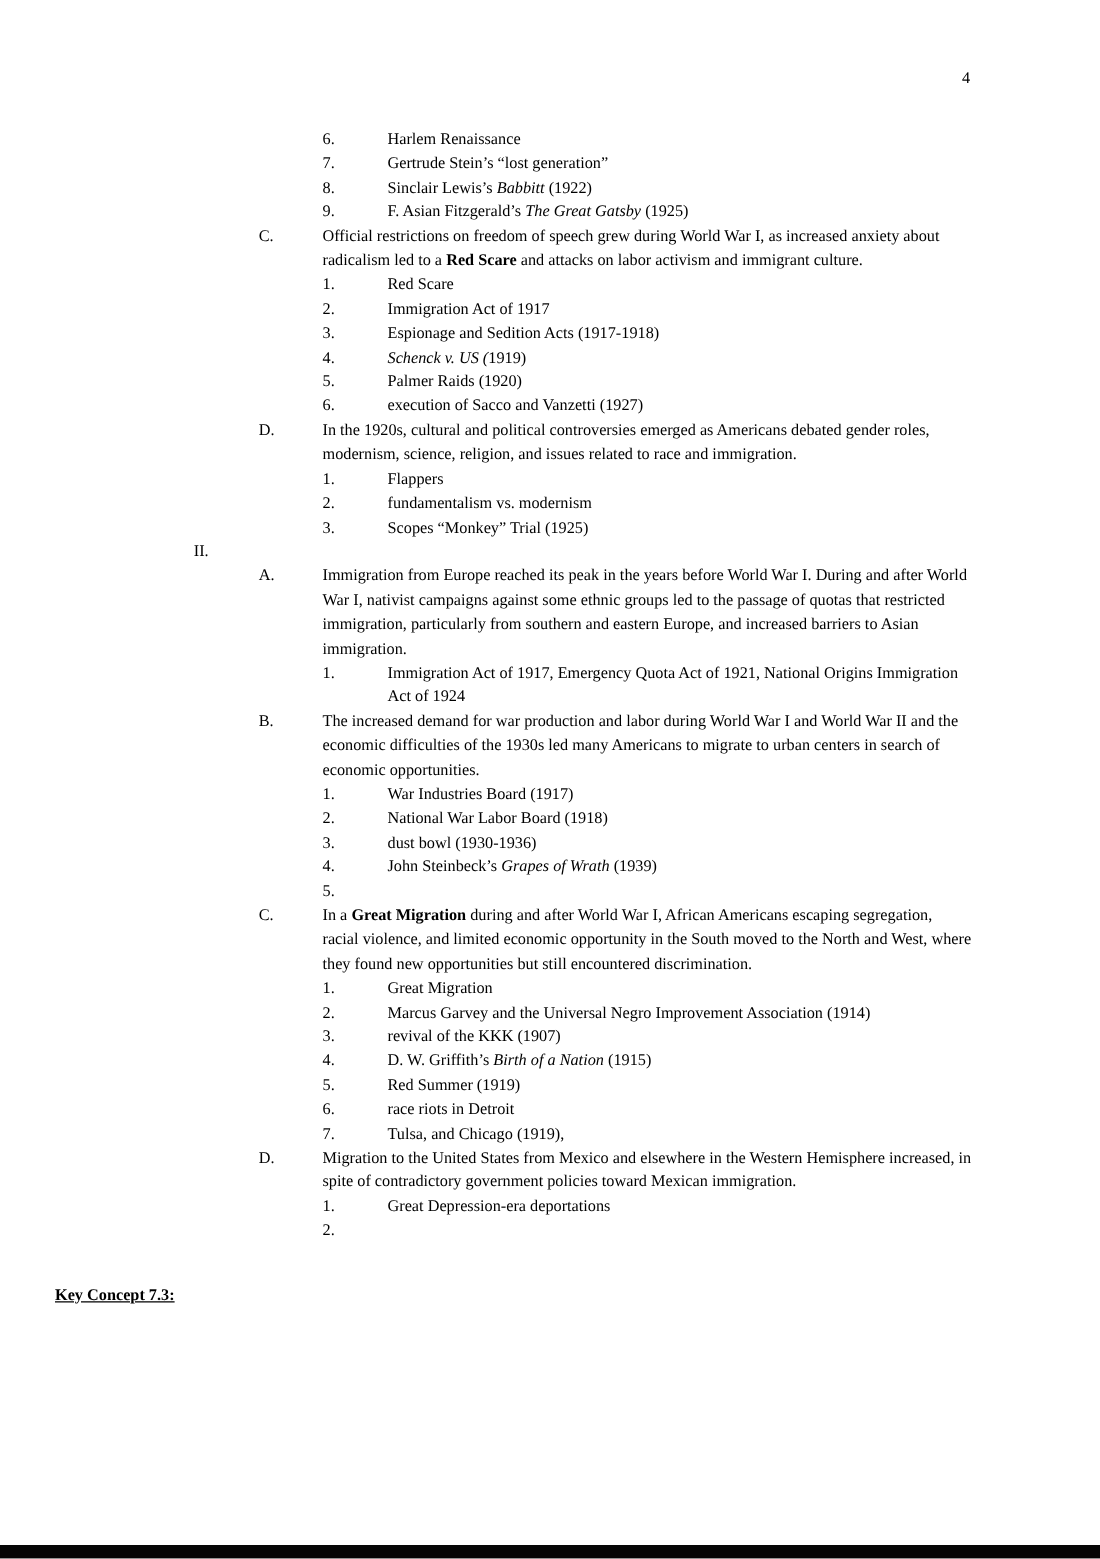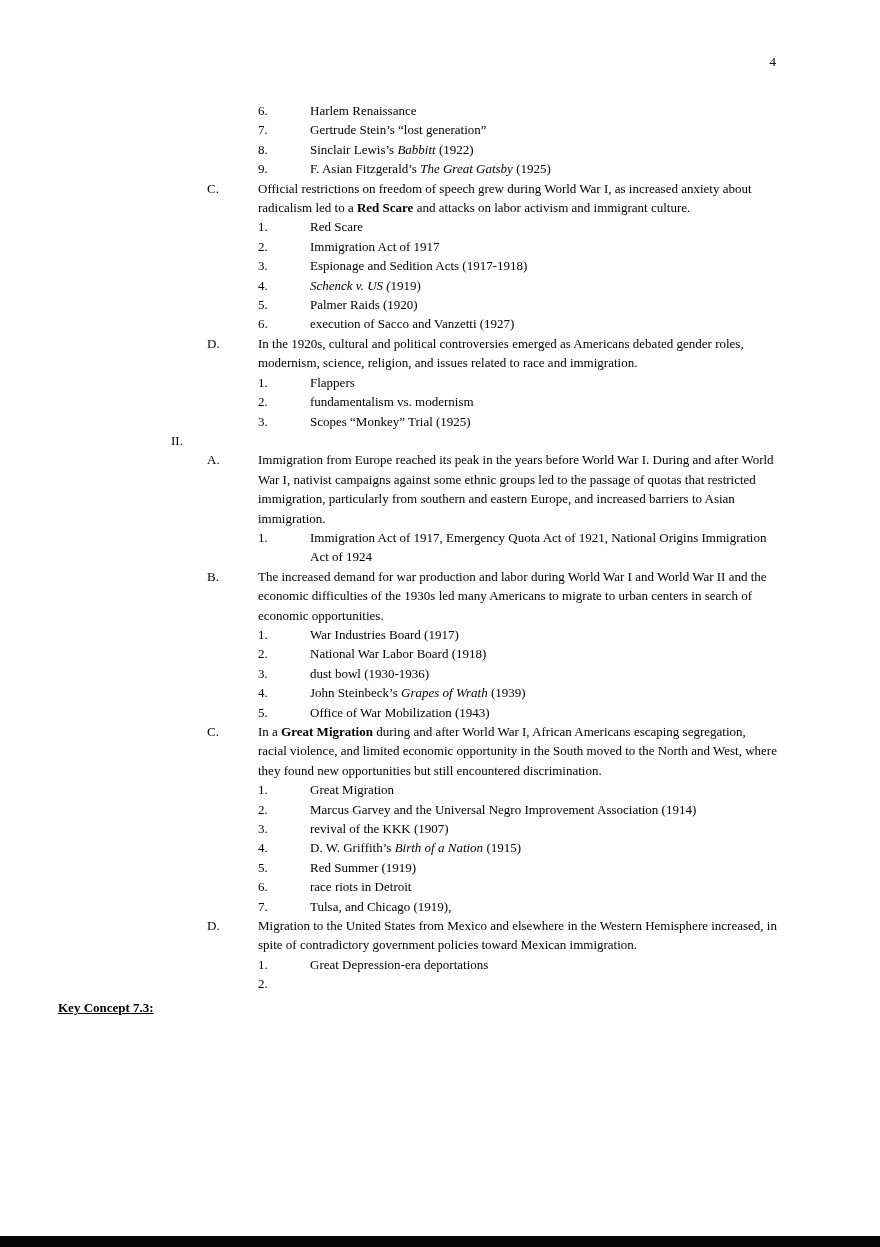--- a/index.html
+++ b/index.html
@@ -33,31 +33,31 @@
     display: flex;
     align-items: flex-start;
     padding-right: 103px;
   }
   .outline-row .marker {
     flex: 0 0 auto;
   }
   .outline-row .text {
     flex: 1 1 auto;
   }
-  .level-roman  { padding-left: 155px; margin-left: 16px; }
+  .level-roman  { padding-left: 155px; }
   .level-roman  .marker { width: 52px; }
   .level-letter { padding-left: 207px; }
   .level-letter .marker { width: 51px; }
   .level-number { padding-left: 258px; }
   .level-number .marker { width: 52px; }
   .italic { font-style: italic; }
   .bold   { font-weight: bold; }
   .key-concept {
-    margin-top: 4px;
-    padding-left: 58px;
+    margin-top: 32px;
+    padding-left: 44px;
     font-weight: bold;
   }
   .key-concept .underlined {
     text-decoration: underline;
   }
   .bottom-bar {
     position: absolute;
     bottom: 0;
     left: 0;
     width: 100%;
@@ -160,21 +160,20 @@
         <div class="outline-row level-number">
           <span class="marker">3.</span>
           <span class="text"><span>dust bowl (1930-1936)</span></span>
         </div>
         <div class="outline-row level-number">
           <span class="marker">4.</span>
           <span class="text"><span>John Steinbeck’s </span><span class="italic">Grapes of Wrath</span><span> (1939)</span></span>
         </div>
         <div class="outline-row level-number">
           <span class="marker">5.</span>
-          <span class="text"><span>Office of War Mobilization (1943)</span></span>
         </div>
         <div class="outline-row level-letter">
           <span class="marker">C.</span>
           <span class="text"><span>In a </span><span class="bold">Great Migration</span><span> during and after World War I, African Americans escaping segregation, racial violence, and limited economic opportunity in the South moved to the North and West, where they found new opportunities but still encountered discrimination.</span></span>
         </div>
         <div class="outline-row level-number">
           <span class="marker">1.</span>
           <span class="text"><span>Great Migration</span></span>
         </div>
         <div class="outline-row level-number">

